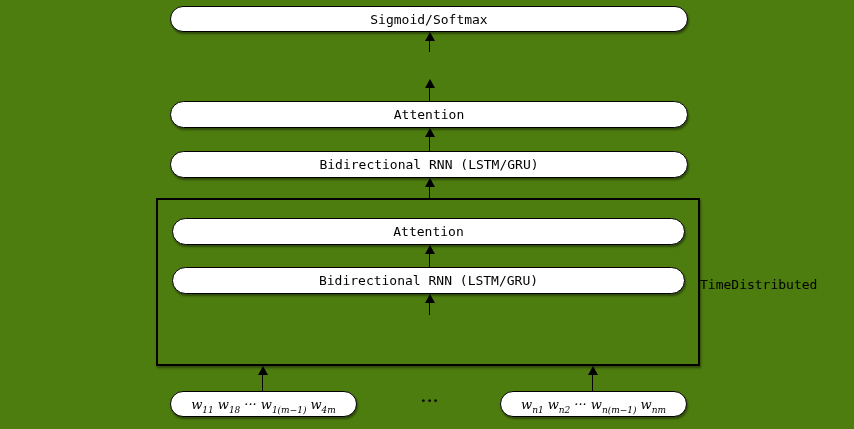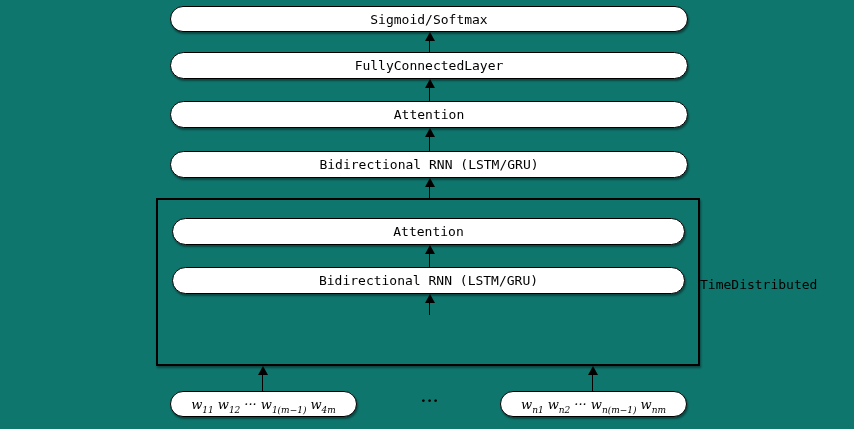--- a/index.html
+++ b/index.html
@@ -5,21 +5,21 @@
   html, body {
     margin: 0;
     padding: 0;
     background: #ffffff;
     font-family: "DejaVu Sans Mono", monospace;
   }
   .canvas {
     position: relative;
     width: 854px;
     height: 429px;
-    background: #0f766e;
+    background: #4d7c0f;
     overflow: hidden;
   }
   
   .pill {
     position: absolute;
     left: 170px;
     width: 518px;
     height: 27px;
     background: #ffffff;
     border: 1px solid #000000;
@@ -131,23 +131,20 @@
 
   <div class="pill" style="top:6px; height:26px;">
     <span>Sigmoid/Softmax</span>
   </div>
 
   <div class="arrow" style="left:424px; top:32px; height:20px;">
     <span class="head"></span>
       <span class="stem"></span>
   </div>
 
-  <div class="pill" style="top:52px;">
-    <span>FullyConnectedLayer</span>
-  </div>
 
   <div class="arrow" style="left:424px; top:79px; height:22px;">
     <span class="head"></span>
       <span class="stem"></span>
   </div>
 
   <div class="pill" style="top:101px;">
     <span>Attention</span>
   </div>
 
@@ -191,21 +188,21 @@
   <div class="arrow" style="left:257px; top:366px; height:25px;">
     <span class="head"></span>
       <span class="stem"></span>
   </div>
   <div class="arrow" style="left:587px; top:366px; height:25px;">
     <span class="head"></span>
       <span class="stem"></span>
   </div>
 
   <div class="input-box" style="left:170px;">
-    <span class="math"><span class="tok">w<sub>11</sub></span><span class="tok">w<sub>12</sub></span><span class="tok">···</span><span class="tok">w<sub>1(m−1)</sub></span><span class="tok">w<sub>4m</sub></span></span>
+    <span class="math"><span class="tok">w<sub>11</sub></span><span class="tok">w<sub>18</sub></span><span class="tok">···</span><span class="tok">w<sub>1(m−1)</sub></span><span class="tok">w<sub>4m</sub></span></span>
   </div>
 
   <div class="separator">···</div>
 
   <div class="input-box" style="left:500px;">
     <span class="math"><span class="tok">w<sub>n1</sub></span><span class="tok">w<sub>n2</sub></span><span class="tok">···</span><span class="tok">w<sub>n(m−1)</sub></span><span class="tok">w<sub>nm</sub></span></span>
   </div>
 
 </div>
 

